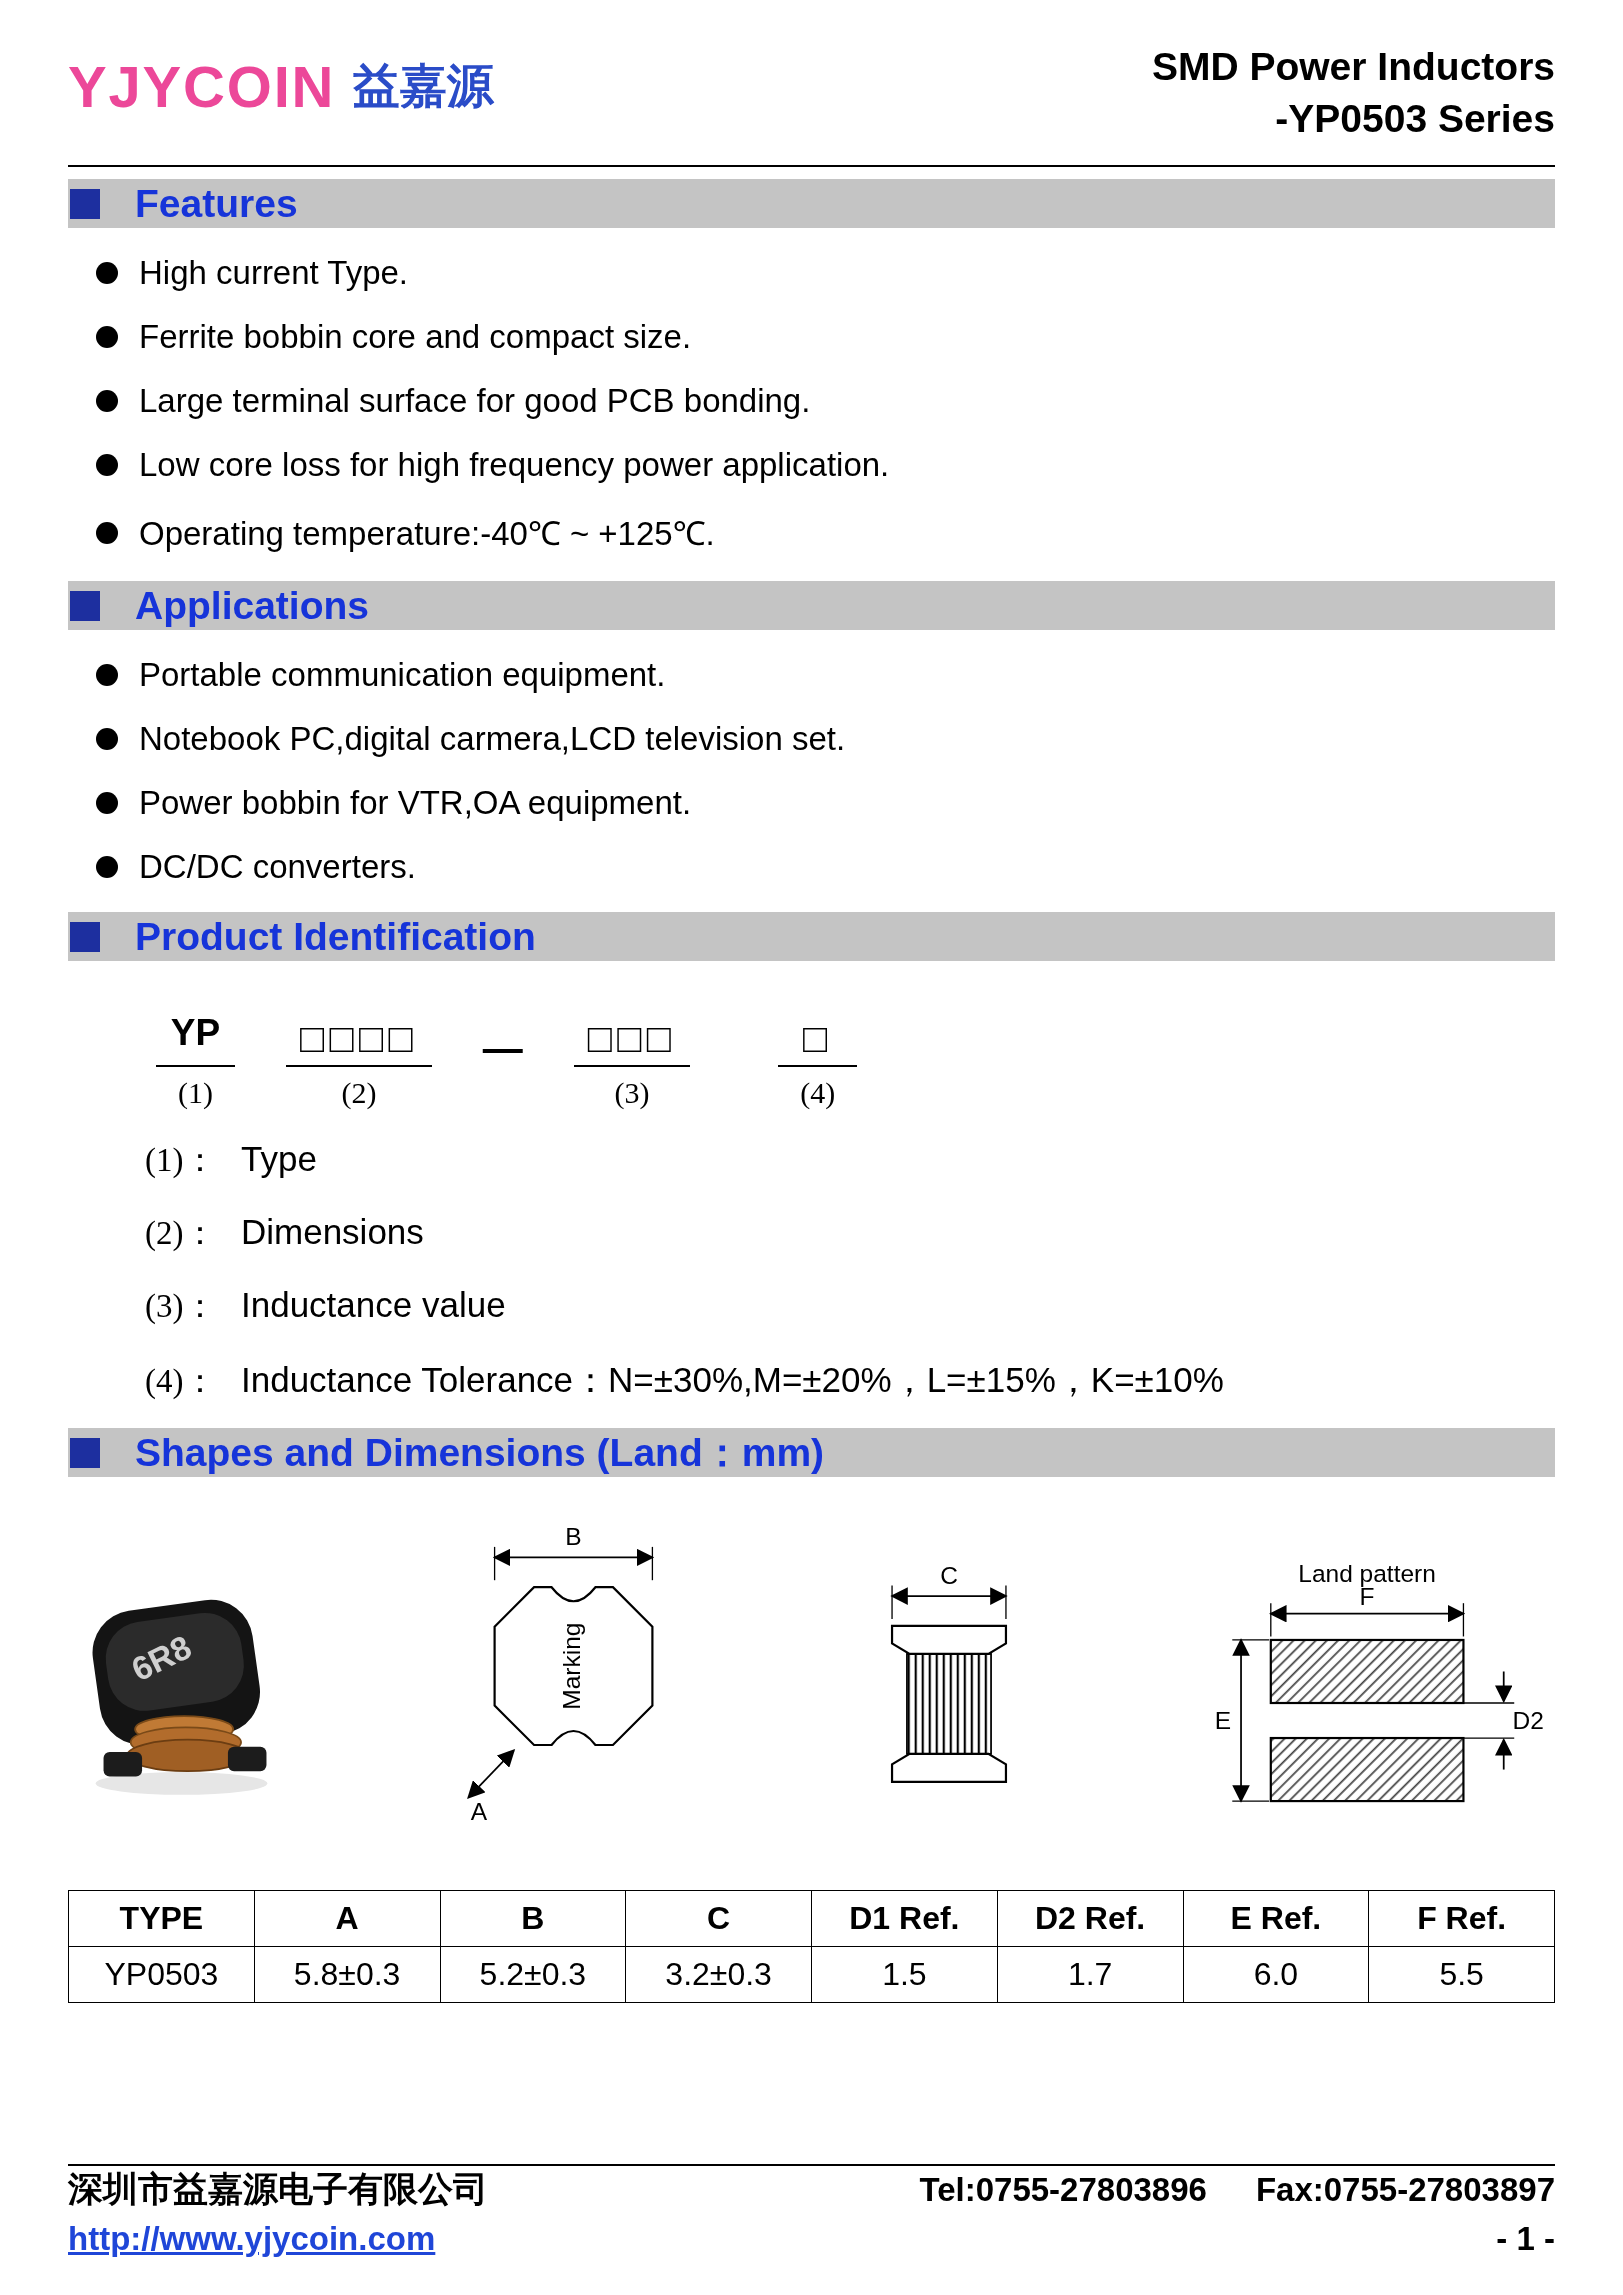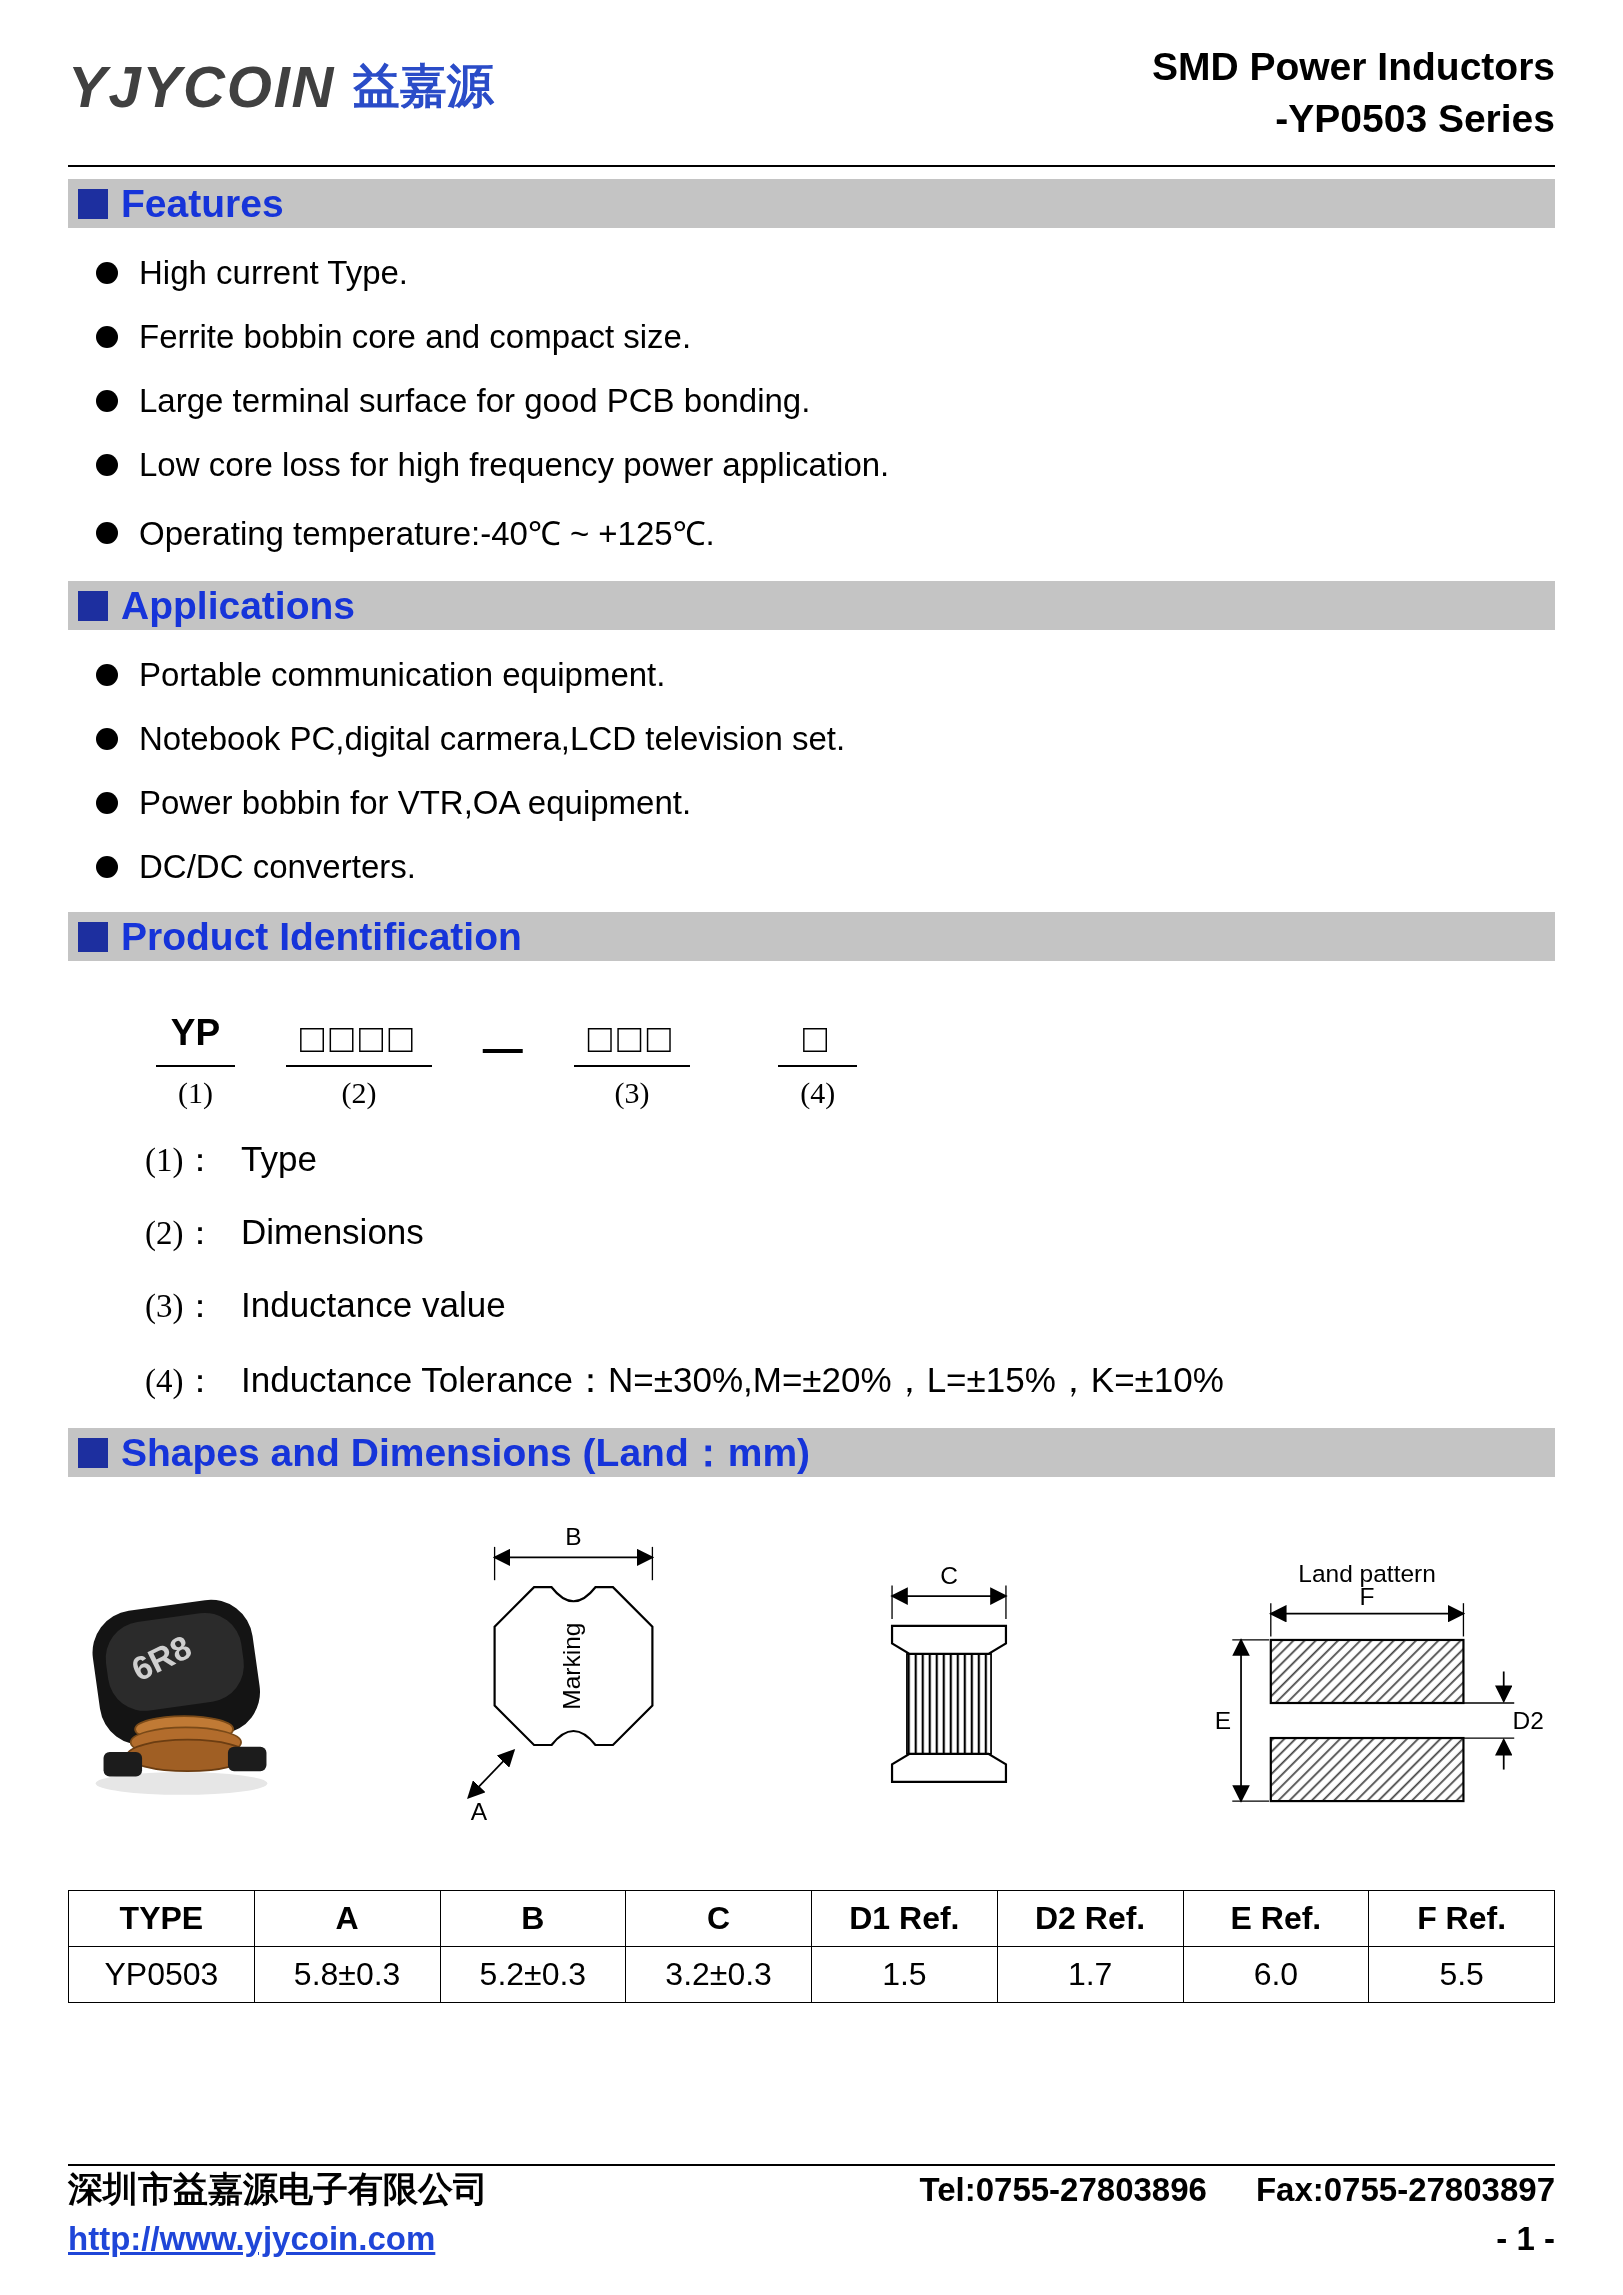--- a/index.html
+++ b/index.html
@@ -3,28 +3,28 @@
 <meta charset="utf-8">
 <style>
   * { margin:0; padding:0; box-sizing:border-box; }
   html,body { background:#fff; }
   body { font-family:"Liberation Sans", sans-serif; color:#000; }
   .page { position:relative; width:1623px; height:2295px; background:#fff; padding:32px 68px 0 68px; overflow:hidden; }
 
   
   .header { display:flex; justify-content:space-between; align-items:flex-start; padding-top:8.8px; }
   .logo { display:flex; align-items:center; gap:17.5px; margin-top:12.3px; }
-  .logo-en { font-size:58px; font-weight:800; font-style:italic; color:#404040; letter-spacing:1.8px; }
+  .logo-en { font-size:58px; font-weight:800; color:#ec4899; letter-spacing:1.8px; }
   .logo-cn { font-size:47px; font-weight:bold; color:#2a4cc8; font-family:"DejaVu Sans", sans-serif; }
   .titles { text-align:right; line-height:1.35; }
   .title1, .title2 { font-size:39px; font-weight:bold; }
   .header-rule { border:none; border-top:2.6px solid #000; margin-top:19px; }
 
   
-  .section-bar { background:#c4c4c4; height:49px; display:flex; align-items:center; gap:13px; padding-left:10px; margin-top:24.5px; }
+  .section-bar { background:#c4c4c4; height:49px; display:flex; align-items:center; gap:35px; padding-left:2px; margin-top:24.5px; }
   .section-bar.first { margin-top:12.3px; }
   .blue-sq { width:30px; height:30px; background:#1d2f9f; flex:0 0 auto; }
   .section-title { color:#1634d9; font-size:39px; font-weight:bold; }
 
   
   ul.bullets { list-style:none; margin:8.8px 0 26px 28px; }
   ul.bullets li { display:flex; align-items:center; gap:21px; font-size:33px; margin:26px 0; }
   .dot { width:22px; height:22px; border-radius:50%; background:#000; flex:0 0 auto; }
 
   

